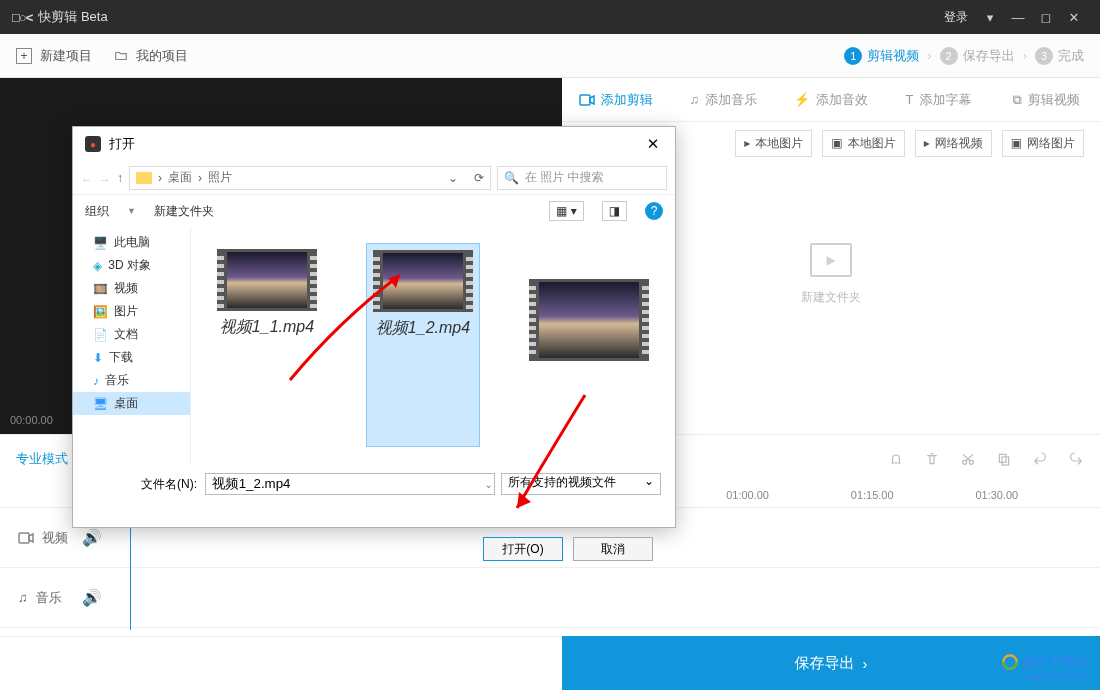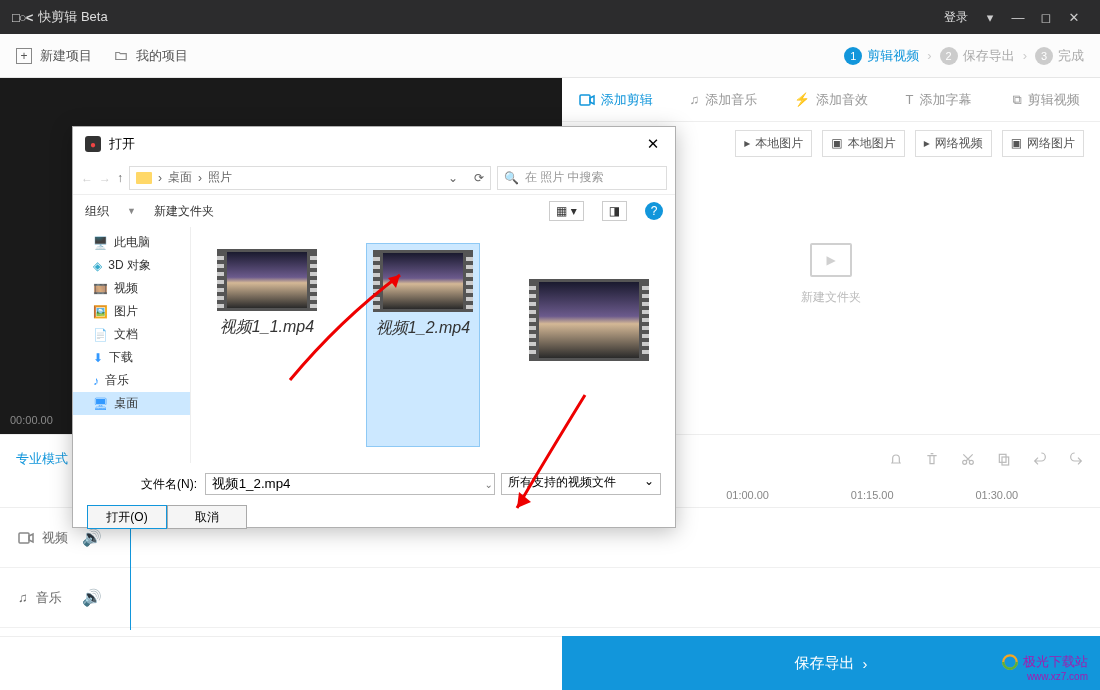--- a/index.html
+++ b/index.html
@@ -37,21 +37,21 @@
 .tracks { }
 .track { height: 60px; display: flex; align-items: center; border-bottom: 1px solid #f0f0f0; }
 .track-label { width: 82px; display: flex; align-items: center; gap: 8px; color: #6a6a6a; font-size: 13px; padding-left: 18px; }
 .track-mute { width: 40px; color: #aaa; }
 .track-body { flex: 1; height: 100%; position: relative; }
 .playhead { position: absolute; left: 130px; top: 500px; bottom: 60px; width: 0; border-left: 1px solid #1296db; }
 .playhead::before { content: ""; position: absolute; top: 0; left: -5px; width: 10px; height: 6px; background: #1296db; }
 .footer { position: absolute; bottom: 0; left: 0; right: 0; height: 54px; display: flex; }
 .footer-left { width: 562px; background: #fff; border-top: 1px solid #eee; }
 .footer-right { flex: 1; background: #1296db; color: #fff; display: flex; align-items: center; justify-content: center; font-size: 15px; gap: 8px; }
-.watermark { position: absolute; right: 12px; bottom: 8px; color: #a21caf; font-size: 13px; display: flex; flex-direction: column; align-items: flex-end; }
+.watermark { position: absolute; right: 12px; bottom: 8px; color: #3b82f6; font-size: 13px; display: flex; flex-direction: column; align-items: flex-end; }
 
 
 .dlg-back { position: absolute; top: 126px; left: 72px; width: 604px; height: 402px; background: #fff; border: 1px solid #b0b0b0; box-shadow: 0 4px 20px rgba(0,0,0,.25); z-index: 50; }
 .dlg-title { height: 34px; display: flex; align-items: center; padding: 0 12px; font-size: 13px; }
 .dlg-title .spacer { flex: 1; }
 .dlg-close { width: 20px; text-align: center; font-size: 15px; cursor: pointer; }
 .dlg-nav { height: 34px; display: flex; align-items: center; padding: 0 8px; gap: 6px; font-size: 12px; color: #666; border-bottom: 1px solid #eee; }
 .addr { flex: 1; border: 1px solid #ddd; height: 24px; display: flex; align-items: center; padding: 0 6px; gap: 6px; }
 .search { width: 170px; border: 1px solid #ddd; height: 24px; display: flex; align-items: center; padding: 0 6px; color: #999; gap: 6px; }
 .dlg-toolbar { height: 32px; display: flex; align-items: center; padding: 0 12px; font-size: 12px; color: #333; gap: 18px; }
@@ -66,21 +66,21 @@
 .file.sel { background: #cce8ff; border: 1px solid #8ec9f5; }
 .thumb { width: 100px; height: 62px; background: linear-gradient(to bottom, #1a1a2e 0%, #6b5a8c 45%, #d4b896 55%, #2a2a2a 100%); position: relative; border: 3px solid #555; border-left-width: 10px; border-right-width: 10px; }
 .thumb::before, .thumb::after { content: ""; position: absolute; top: 0; bottom: 0; width: 7px; background: repeating-linear-gradient(to bottom, #555 0, #555 4px, #ccc 4px, #ccc 8px); }
 .thumb::before { left: -10px; } .thumb::after { right: -10px; }
 .thumb.big { width: 120px; height: 82px; }
 .dlg-foot { padding: 10px 14px; display: flex; flex-direction: column; gap: 10px; font-size: 12px; }
 .fn-row { display: flex; align-items: center; gap: 8px; }
 .fn-row label { width: 110px; text-align: right; }
 .fn-input { flex: 1; height: 22px; border: 1px solid #bbb; padding: 0 6px; }
 .ft-sel { width: 160px; height: 22px; border: 1px solid #bbb; display: flex; align-items: flex-start; justify-content: space-between; padding: 0 6px; color: #000000; gap: 20px; }
-.dlg-btns { display: flex; padding-right: 8px; }
+.dlg-btns { display: flex; justify-content: flex-end; gap: 10px; padding-right: 8px; margin-top: 32px; }
 .dbtn { width: 80px; height: 24px; border: 1px solid #aaa; background: #f5f5f5; font-size: 12px; }
 .dbtn.primary { border: 1.5px solid #1296db; }
 .arrow { position: absolute; pointer-events: none; z-index: 60; }
 .arrow-line { stroke: #e00; stroke-width: 3; fill: none; }
 .arrow-head { fill: #e00; }
 .folder-ico { width: 16px; height: 12px; background: #ffd868; border-radius: 1px; }
 .icon-small { width: 14px; height: 14px; }
 </style>
 </head>
 <body>

